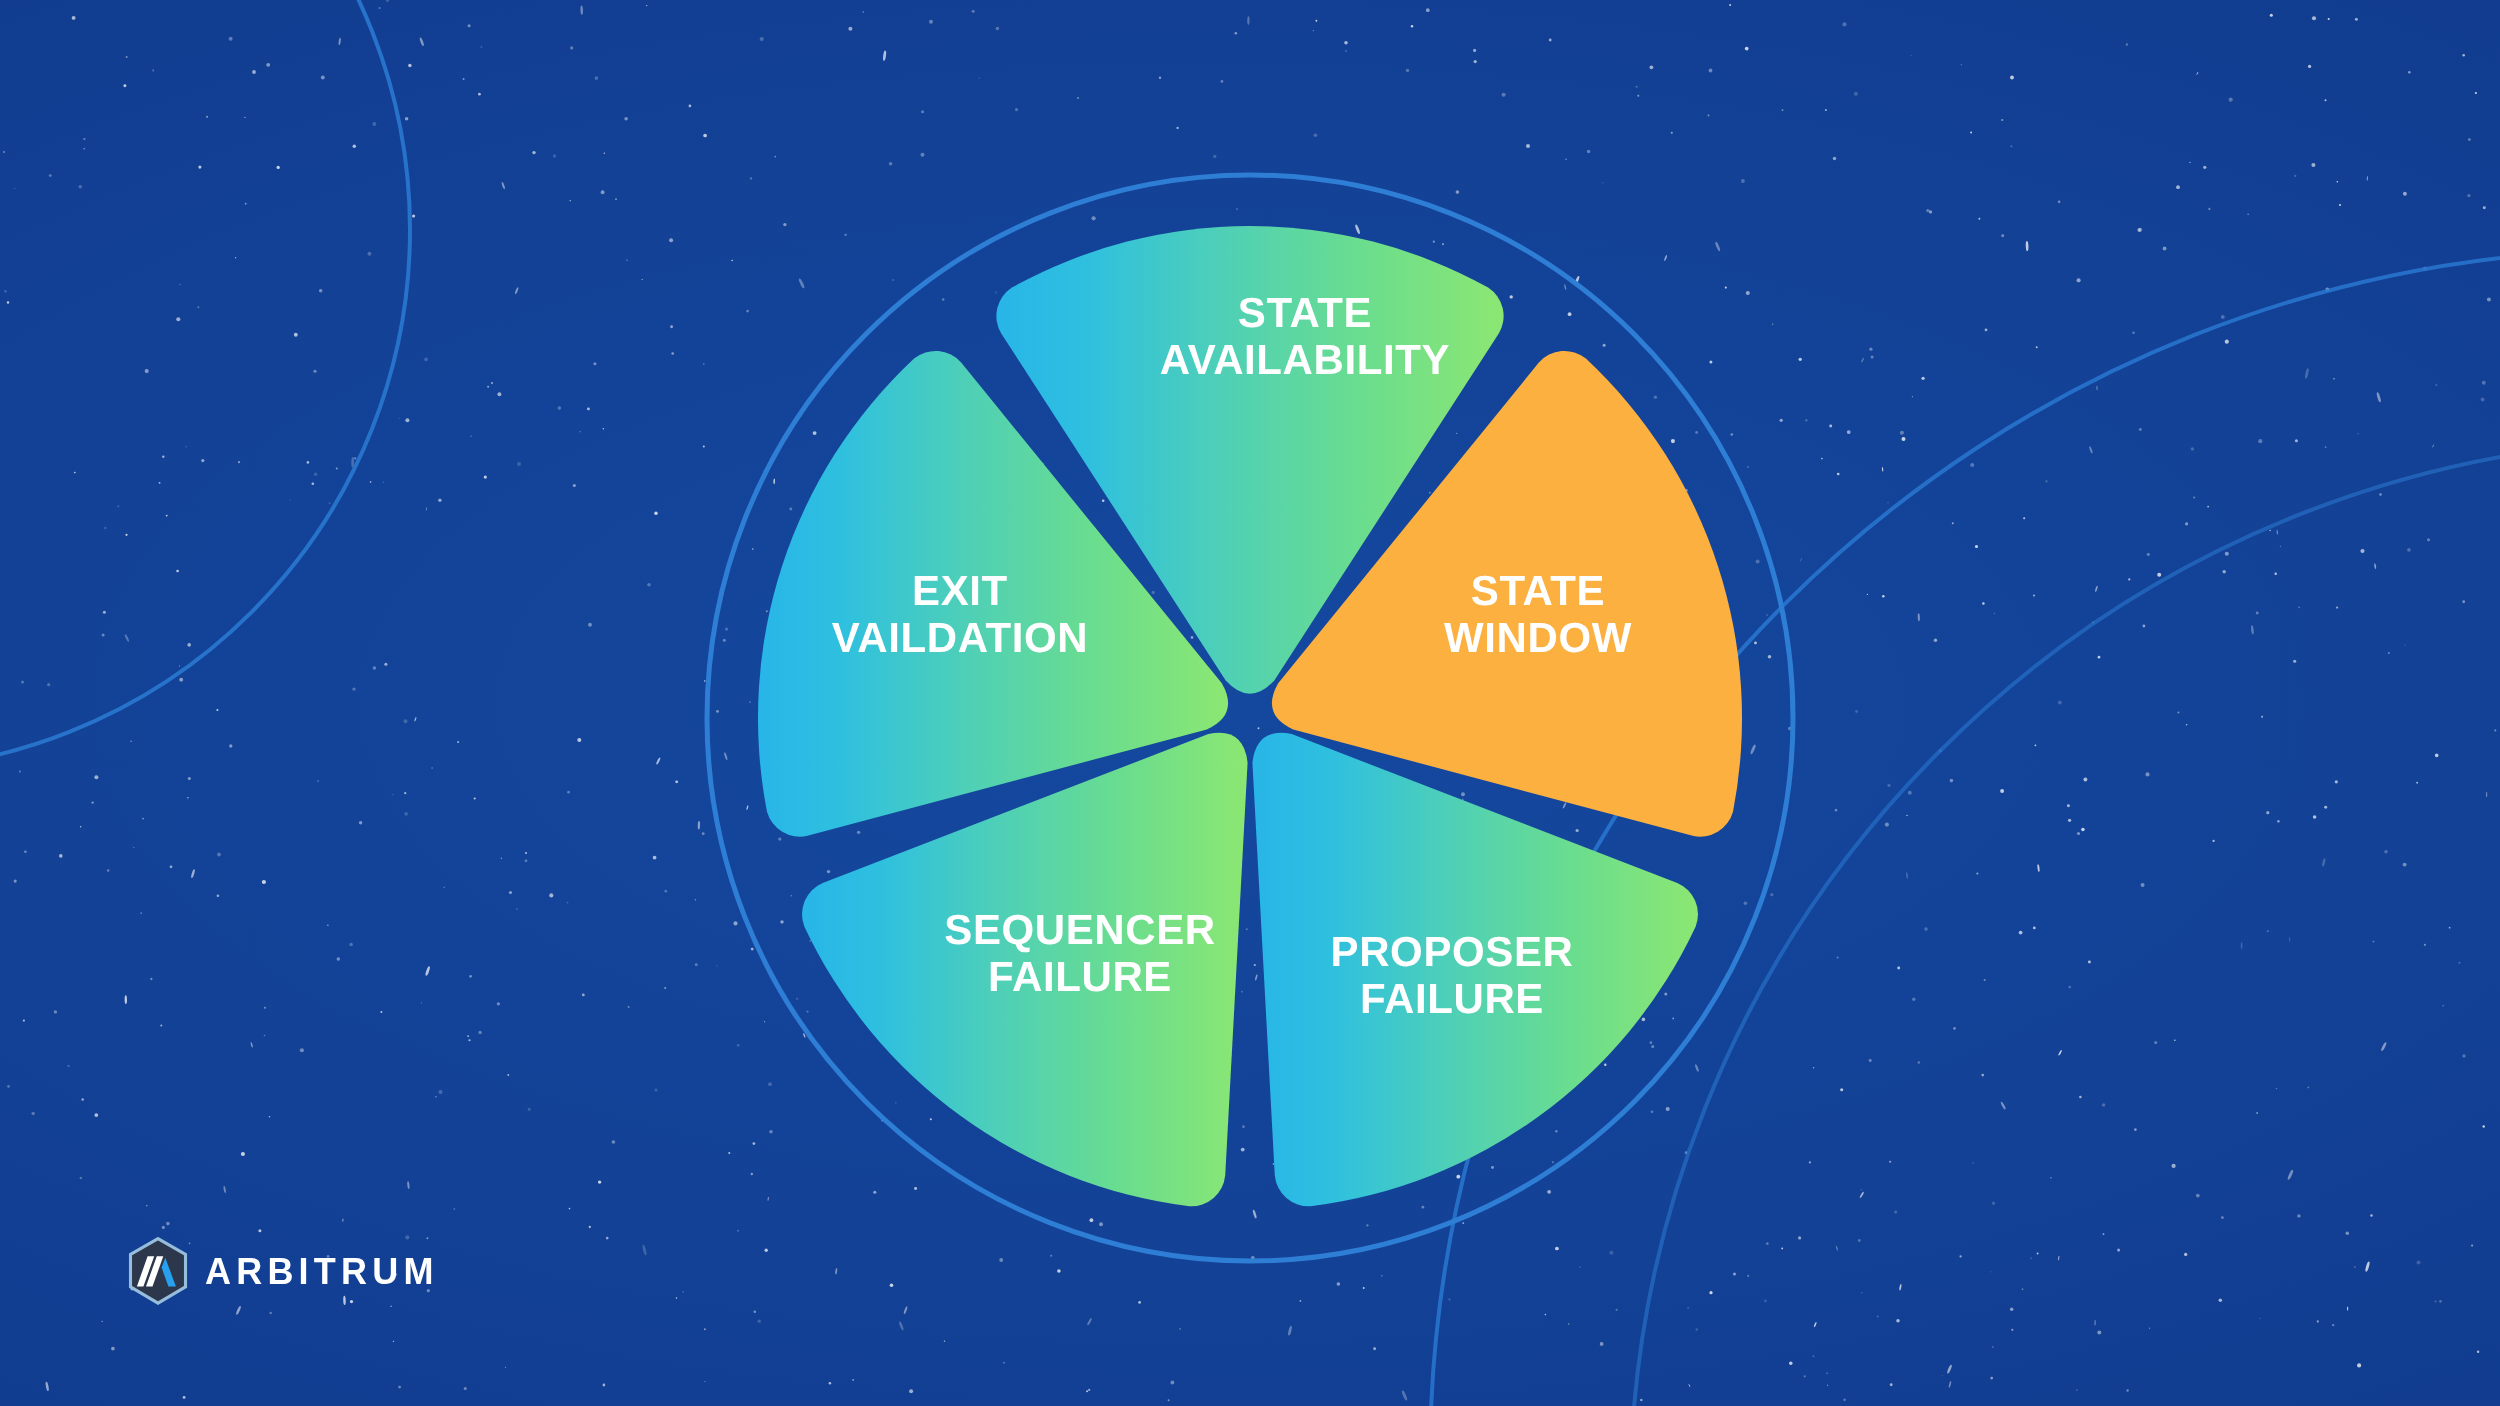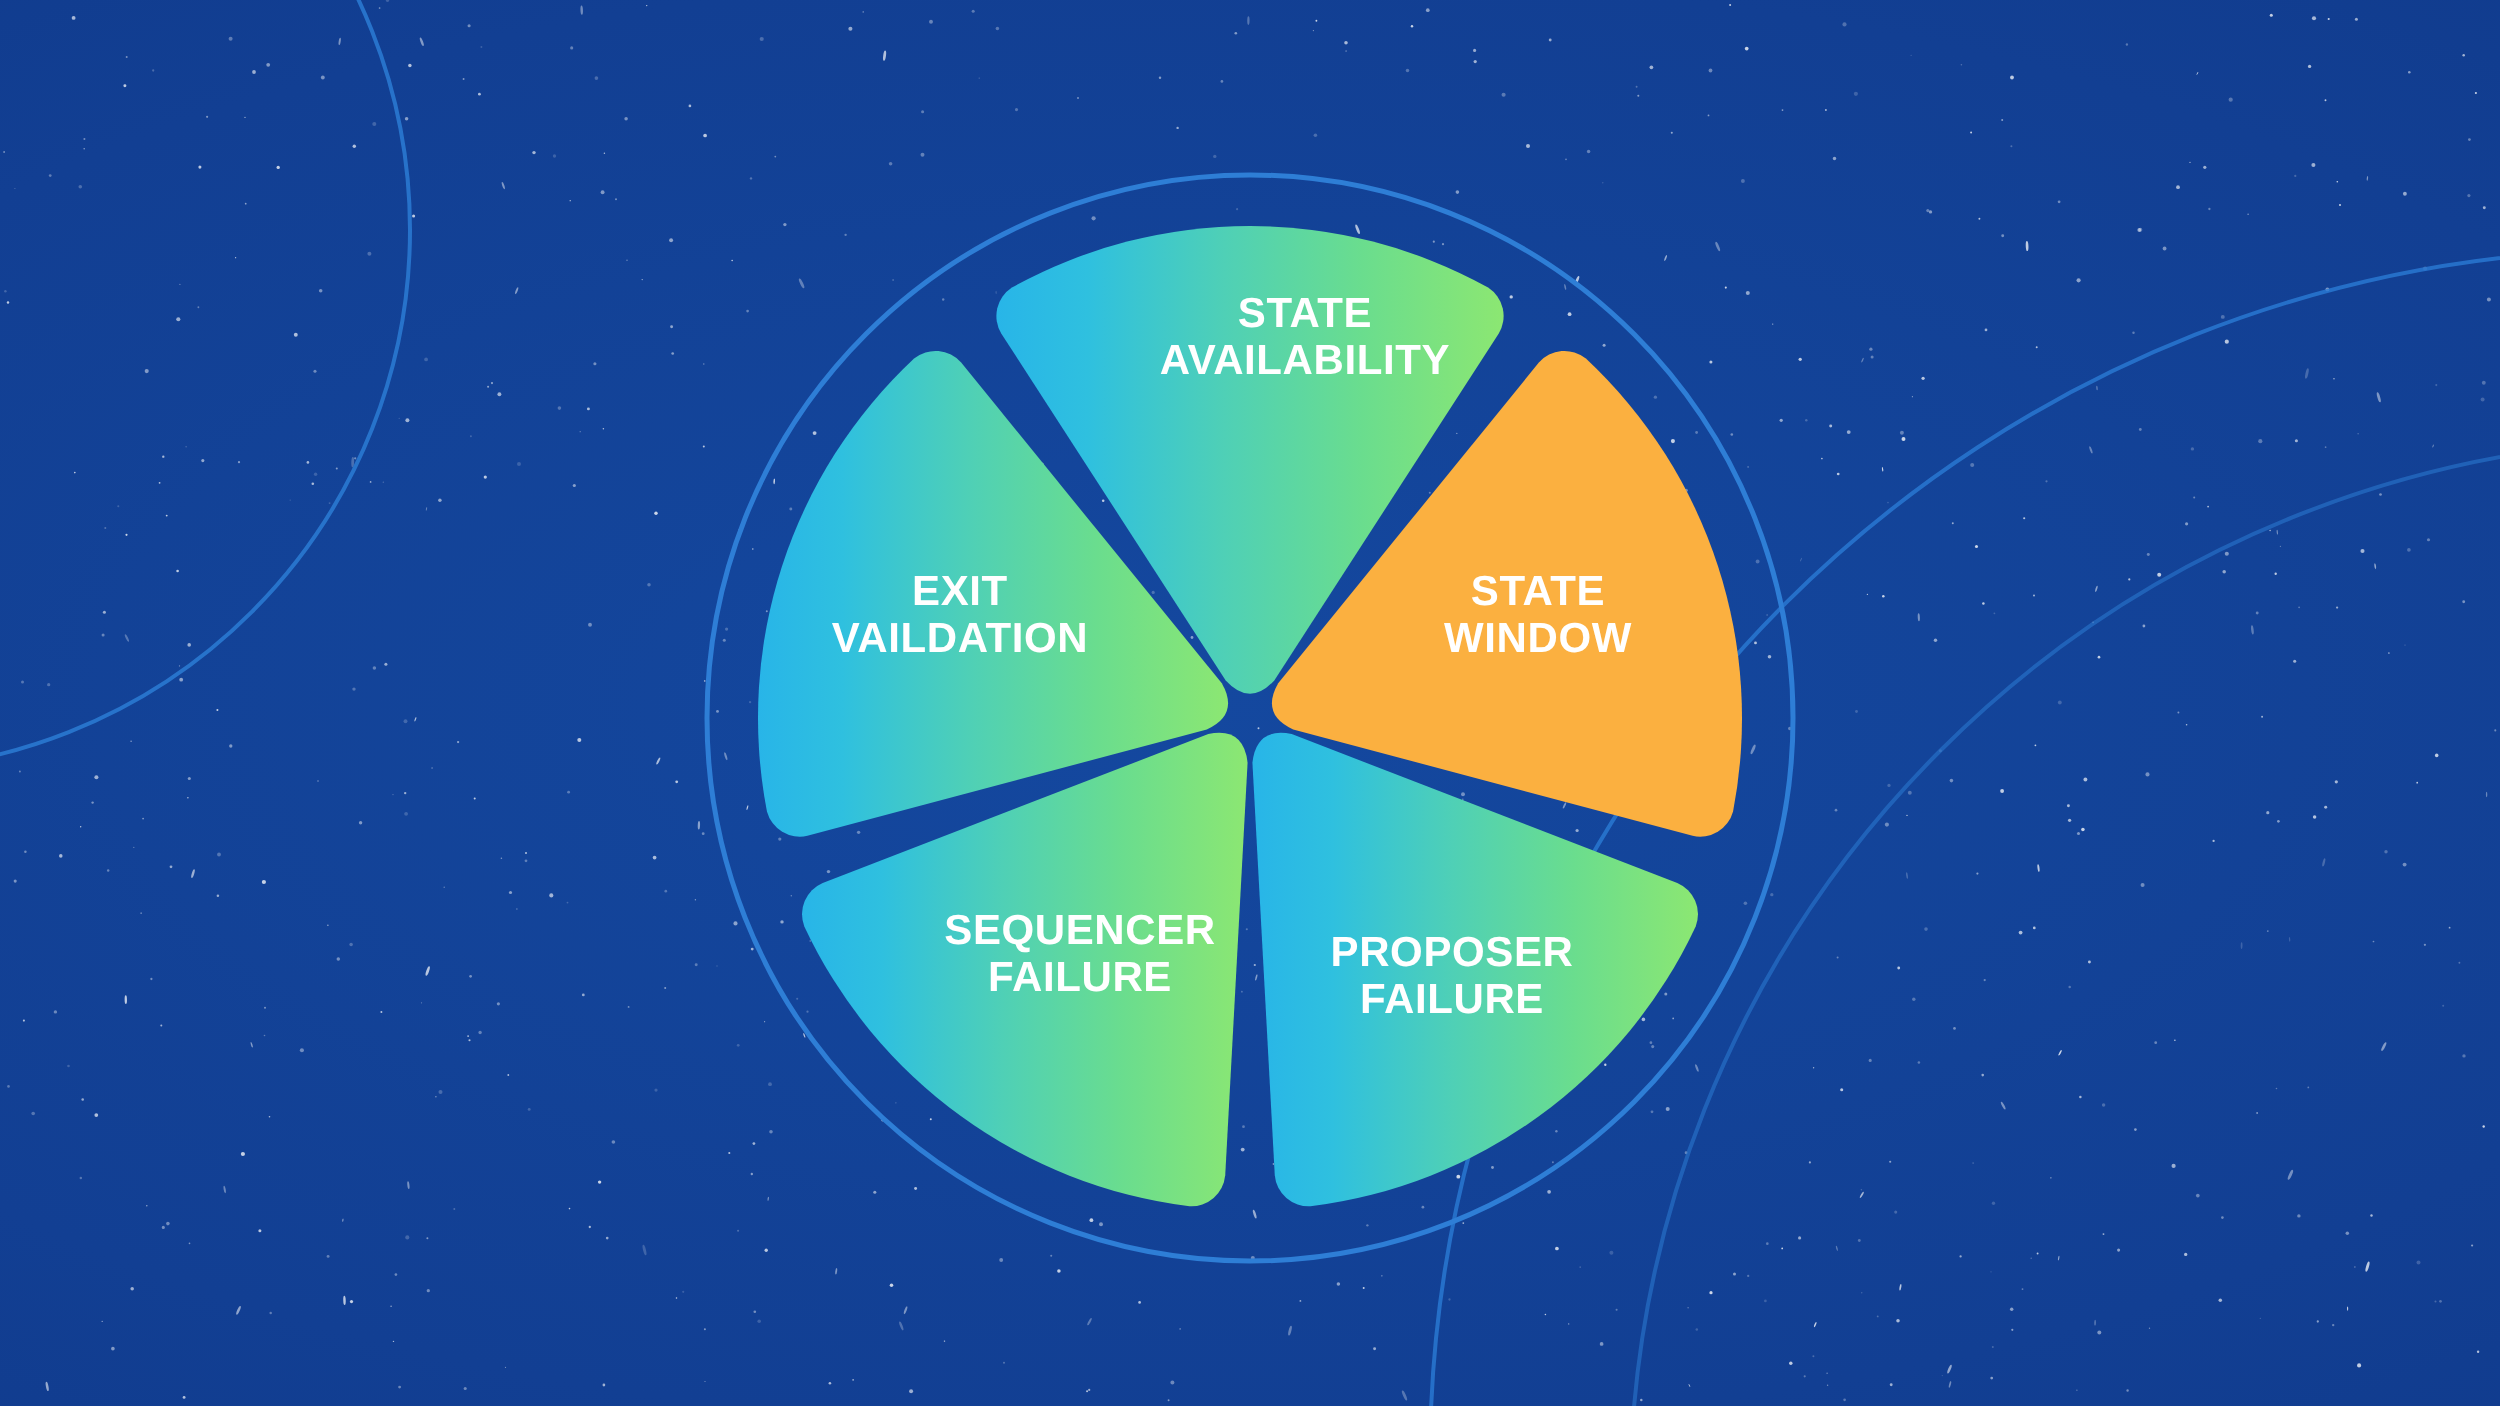--- a/index.html
+++ b/index.html
@@ -1018,14 +1018,24 @@
       <div class="seg-label" style="left: 1538px; top: 614px;">STATE
 WINDOW</div>
       <div class="seg-label" style="left: 1452px; top: 975px;">PROPOSER
 FAILURE</div>
       <div class="seg-label" style="left: 1080px; top: 953px;">SEQUENCER
 FAILURE</div>
       <div class="seg-label" style="left: 960px; top: 614px;">EXIT
 VAILDATION</div>
     </div>
 
+  <div id="brand">
+    <svg id="brand-mark" viewBox="0 0 62 68" aria-hidden="true">
+      <path d="M31 1.6 L58.5 17.5 V49.8 L31 66.2 L3.5 49.8 V17.5 Z" fill="#2D374B" stroke="#96BEDC" stroke-width="3.1"></path>
+      <path d="M20.6 19.2 L27.2 19.2 L16.4 49.5 L9.9 49.5 Z" fill="#FFFFFF"></path>
+      <path d="M29.8 19.2 L36.3 19.2 L25.5 49.5 L19.0 49.5 Z" fill="#FFFFFF"></path>
+      <path d="M38.3 20.8 L48.9 49.5 L41.4 49.5 L34.6 30.6 Z" fill="#28A0F0"></path>
+      <path d="M38.0 19.4 L34.9 28.1 L31.3 19.4 Z" fill="#FFFFFF" opacity="0"></path>
+    </svg>
+    <div id="brand-word">ARBITRUM</div>
+  </div>
 
 </div>
 
 </body></html>

